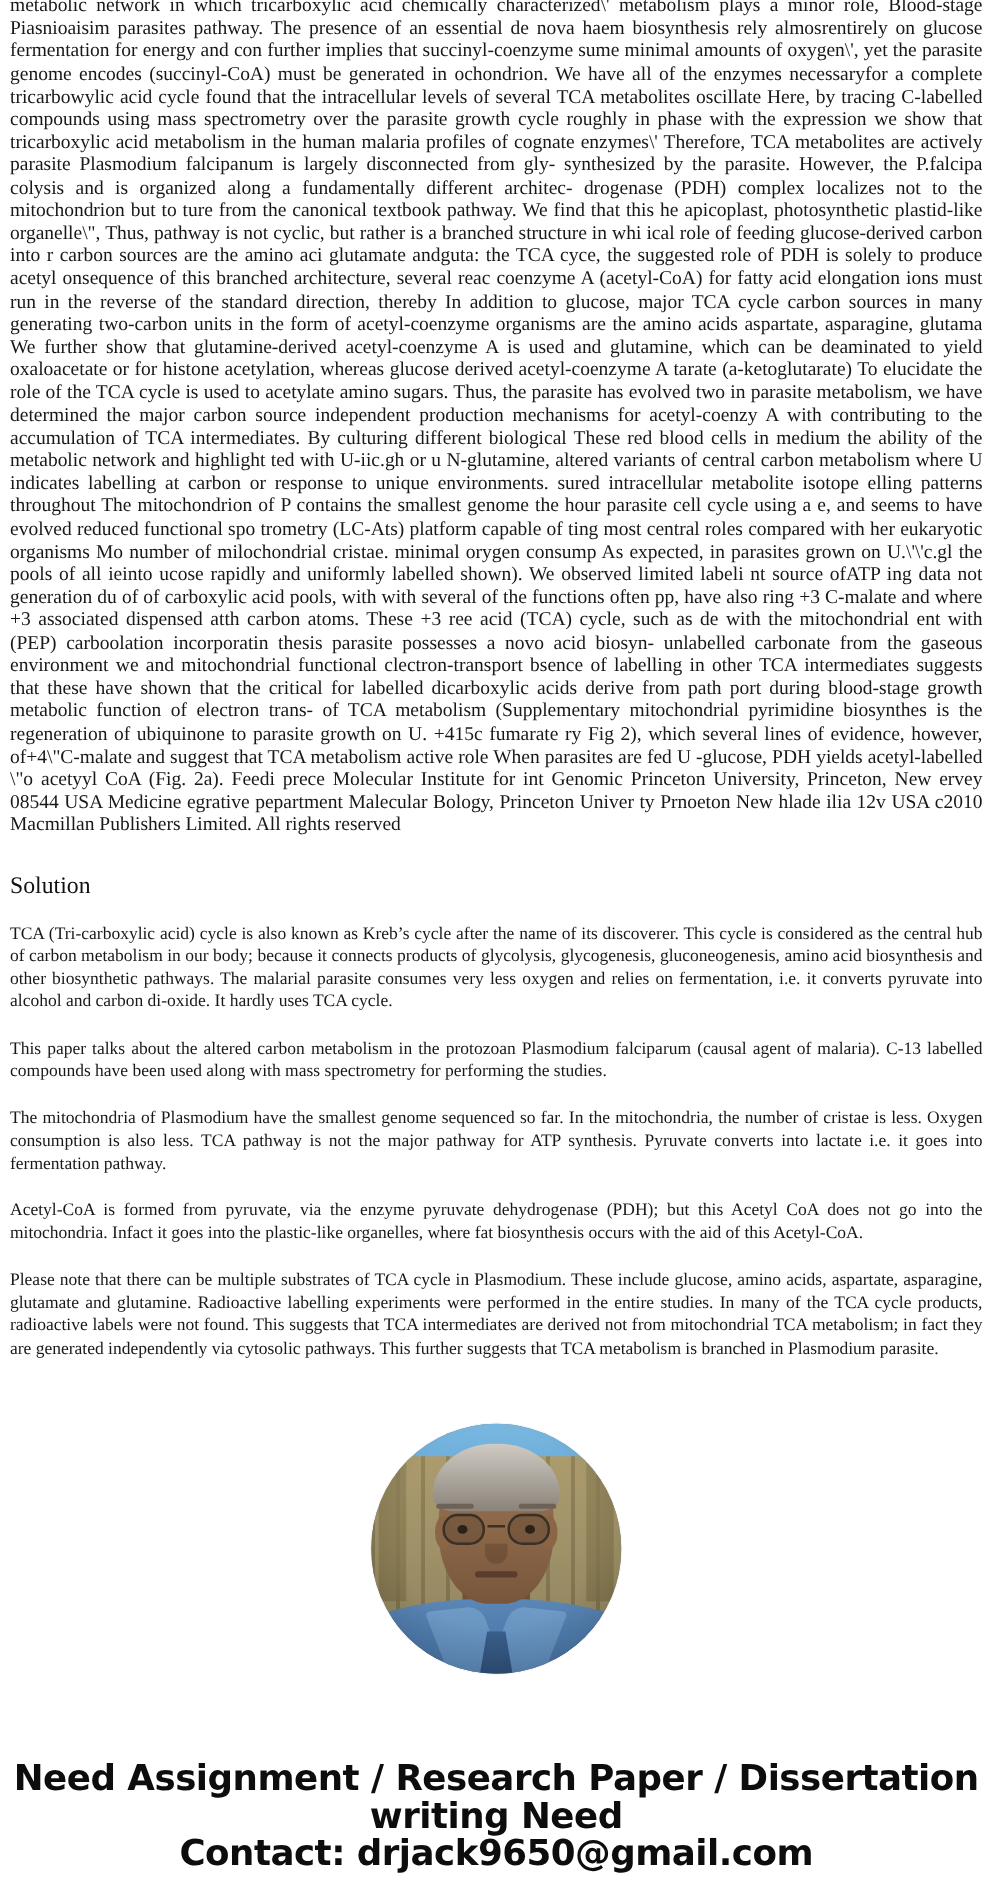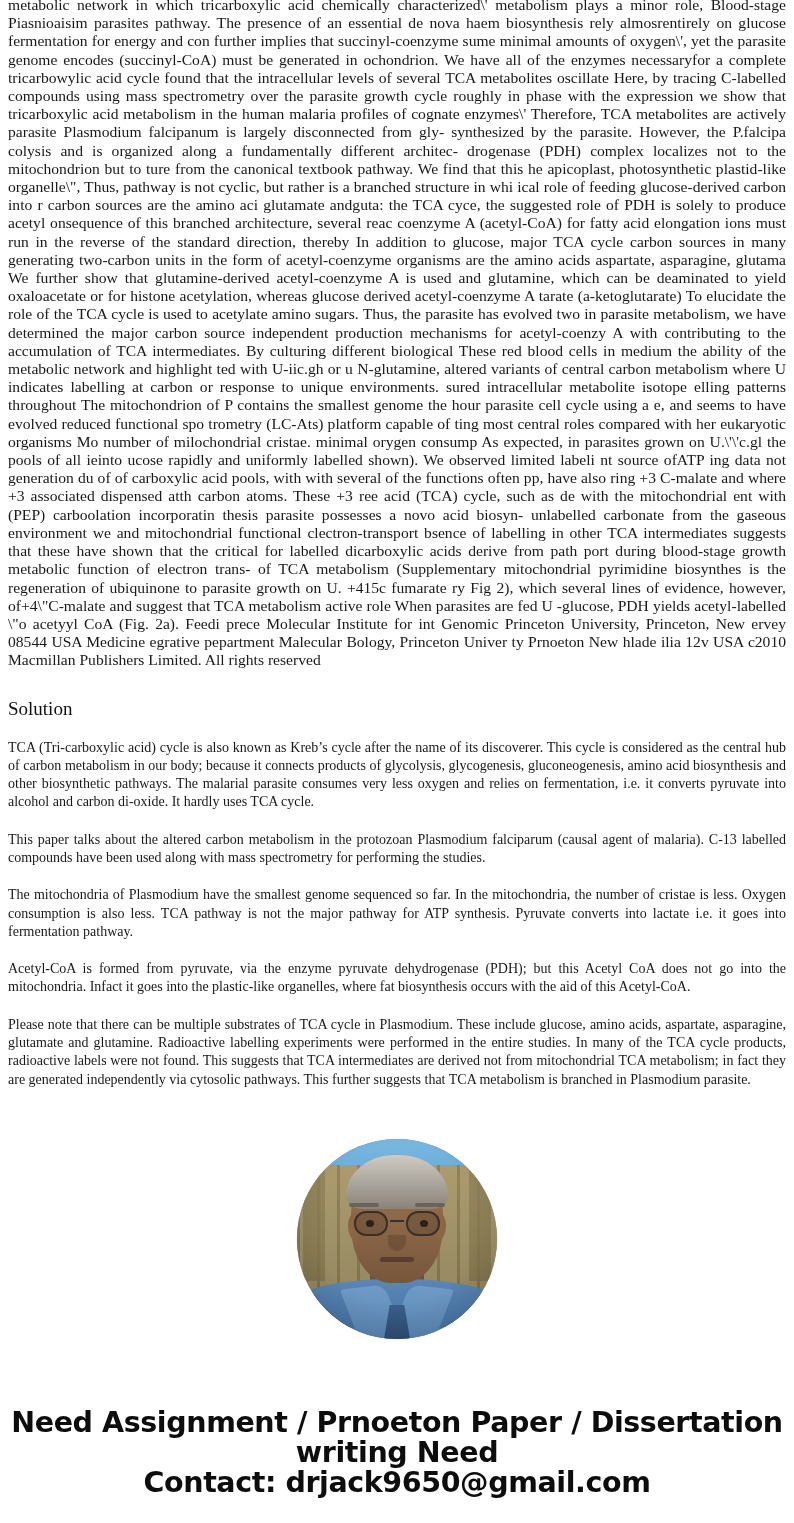--- a/index.html
+++ b/index.html
@@ -314,18 +314,18 @@
         <div class="av-eye l"></div>
         <div class="av-eye r"></div>
       </div>
       <div class="av-nose"></div>
       <div class="av-mouth"></div>
       <div class="av-vignette"></div>
     </div>
   </div>
 
   <div class="promo">
-    <span class="line1">Need Assignment / Prnoeton Paper / Dissertation</span>
+    <span class="line1">Need Assignment / Research Paper / Dissertation</span>
     <span class="line2">writing Need</span>
     <span class="line3">Contact: drjack9650@gmail.com</span>
   </div>
 
 </div>
 
 </body></html>

